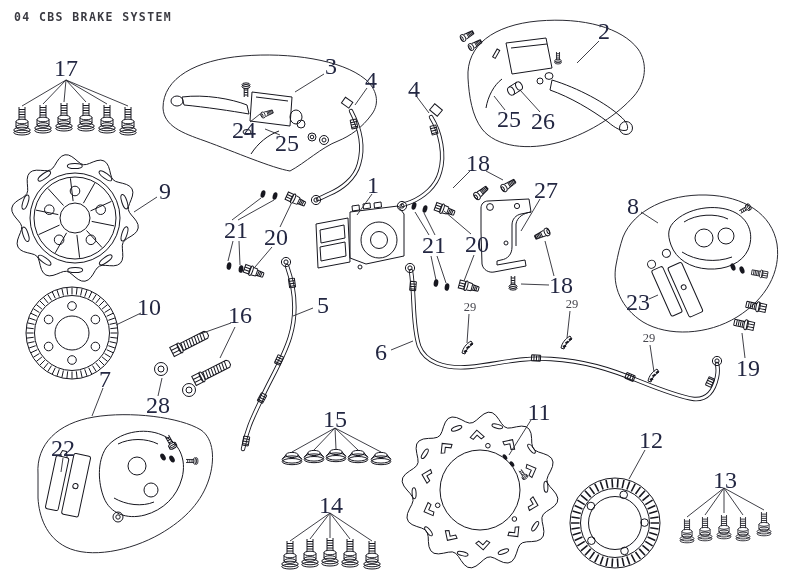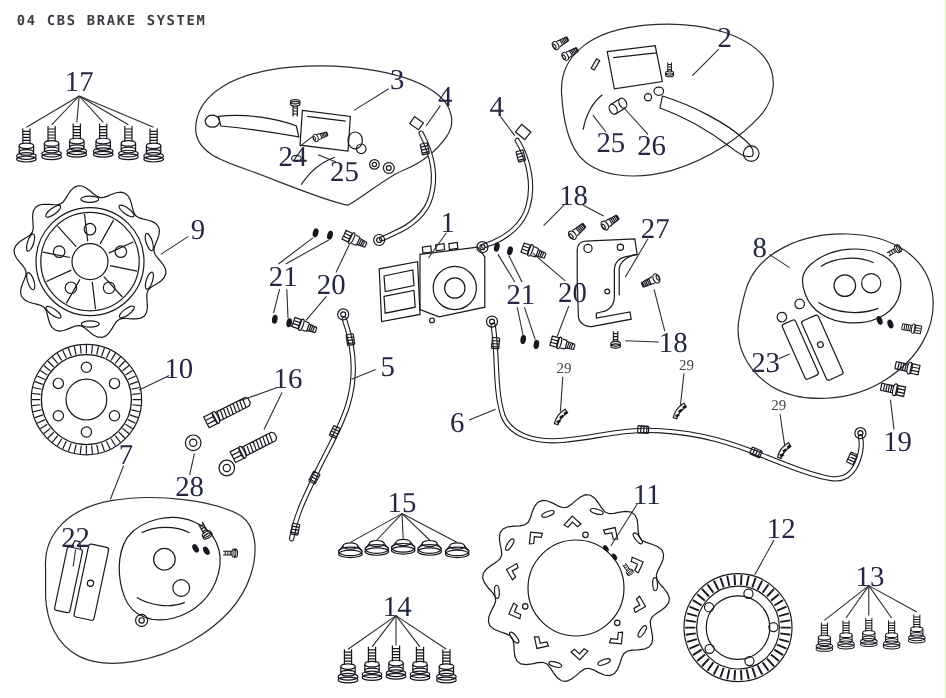--- a/index.html
+++ b/index.html
@@ -1,16 +1,16 @@
 <!DOCTYPE html>
 <html><head>
 <meta charset="utf-8">
 <style>
   html,body{margin:0;padding:0;background:#fff;}
-  .page{width:788px;height:582px;position:relative;background:#84cc16;overflow:hidden;}
+  .page{width:788px;height:582px;position:relative;background:#8b5cf6;overflow:hidden;}
   svg path, svg circle, svg ellipse, svg rect, svg line{stroke:#17171f;fill:none;stroke-width:1;}
   svg .bg{fill:#fff;stroke:none;}
   svg .fillb{fill:#17171f;stroke:none;}
   svg .blob{stroke:#2a2a32;stroke-width:1;}
   svg .hose{stroke:#17171f;stroke-width:4.4;stroke-linecap:round;}
   svg .hosein{stroke:#fff;stroke-width:2.6;stroke-linecap:round;}
   svg .s2{stroke-width:1.6;}
   .ldr line, .ldr path{stroke:#2a2a32;stroke-width:0.9;}
   text{fill:#232742;stroke:none;font-family:"Liberation Serif",serif;}
   .lbl{font-size:24px;text-anchor:middle;}

